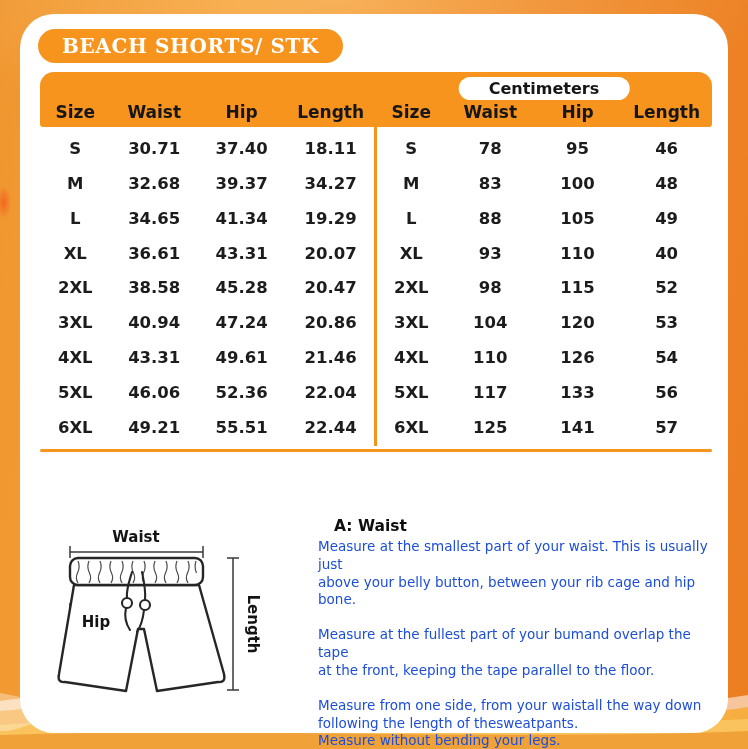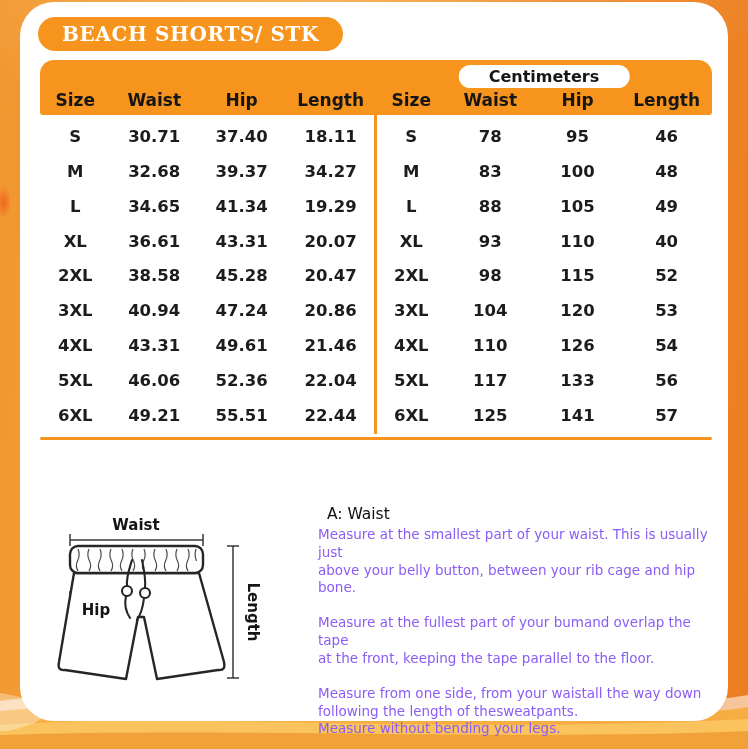--- a/index.html
+++ b/index.html
@@ -8,21 +8,21 @@
   body {
     position:relative; overflow:hidden;
     font-family:"DejaVu Sans", sans-serif;
     background:
       radial-gradient(90% 26% at 45% 0%, rgba(255,219,158,.38), transparent 65%),
       radial-gradient(10px 22px at 0.5% 27%, rgba(242,94,28,.85), transparent 75%),
       linear-gradient(100deg,#f09630 0%, #f49e33 28%, #ee8626 62%, #ec7e22 100%);
   }
   .bg-waves { position:absolute; left:0; bottom:0; width:748px; height:70px; z-index:0; }
   .card {
-    position:absolute; left:20px; top:2px; width:708px; height:719px;
+    position:absolute; left:20px; top:14px; width:708px; height:719px;
     background:#ffffff; border-radius:34px; z-index:1;
   }
   .title-pill {
     position:absolute; left:18px; top:15px; height:34px; width:max-content;
     padding:0 24px; display:flex; align-items:center;
     background:var(--accent); border-radius:18px;
     color:#fff; font-family:"DejaVu Serif", serif; font-weight:bold;
     font-size:20px; letter-spacing:.6px;
   }
   .band {
@@ -48,22 +48,22 @@
     text-align:center; font-size:16.5px; font-weight:bold; color:var(--ink);
   }
   .hrule { position:absolute; left:20px; top:435px; width:672px; height:3px; background:var(--accent); border-radius:2px; }
   .reminder {
     position:absolute; left:20px; top:446px; width:672px;
     text-align:center; font-size:14.5px; font-weight:bold; color:#101010;
     line-height:1.38; white-space:pre-line;
   }
   .diagram { position:absolute; left:32px; top:500px; width:260px; height:218px; }
   .guide { position:absolute; left:298px; top:503px; width:404px; }
-  .guide h3 { font-size:15.5px; color:#0e0e0e; margin:0 9px 3px; font-weight:normal; }
-  .guide p { font-size:13.5px; color:#8b5cf6; line-height:1.32; margin:0 0 17px; white-space:pre-line; }
+  .guide h3 { font-size:15.5px; color:#0e0e0e; margin:0 16px 3px; font-weight:bold; }
+  .guide p { font-size:13.5px; color:#1d4ed8; line-height:1.32; margin:0 0 17px; white-space:pre-line; }
   .dim { stroke:#3a3a3a; stroke-width:1.5; fill:none; }
   .cloth { stroke:#262626; stroke-width:2.4; fill:#fff; stroke-linejoin:round; }
   .string { stroke:#262626; stroke-width:2.1; fill:none; stroke-linecap:round; }
   .lbl { font-family:"DejaVu Sans",sans-serif; font-size:15px; font-weight:bold; fill:#141414; }
 </style>
 </head>
 <body>
 
 <svg class="bg-waves" viewBox="0 0 748 70" preserveAspectRatio="none">
   <path d="M0 22 C120 4 260 34 420 26 C560 19 660 32 748 16 L748 70 L0 70 Z" fill="rgba(255,255,255,0.55)"></path>

